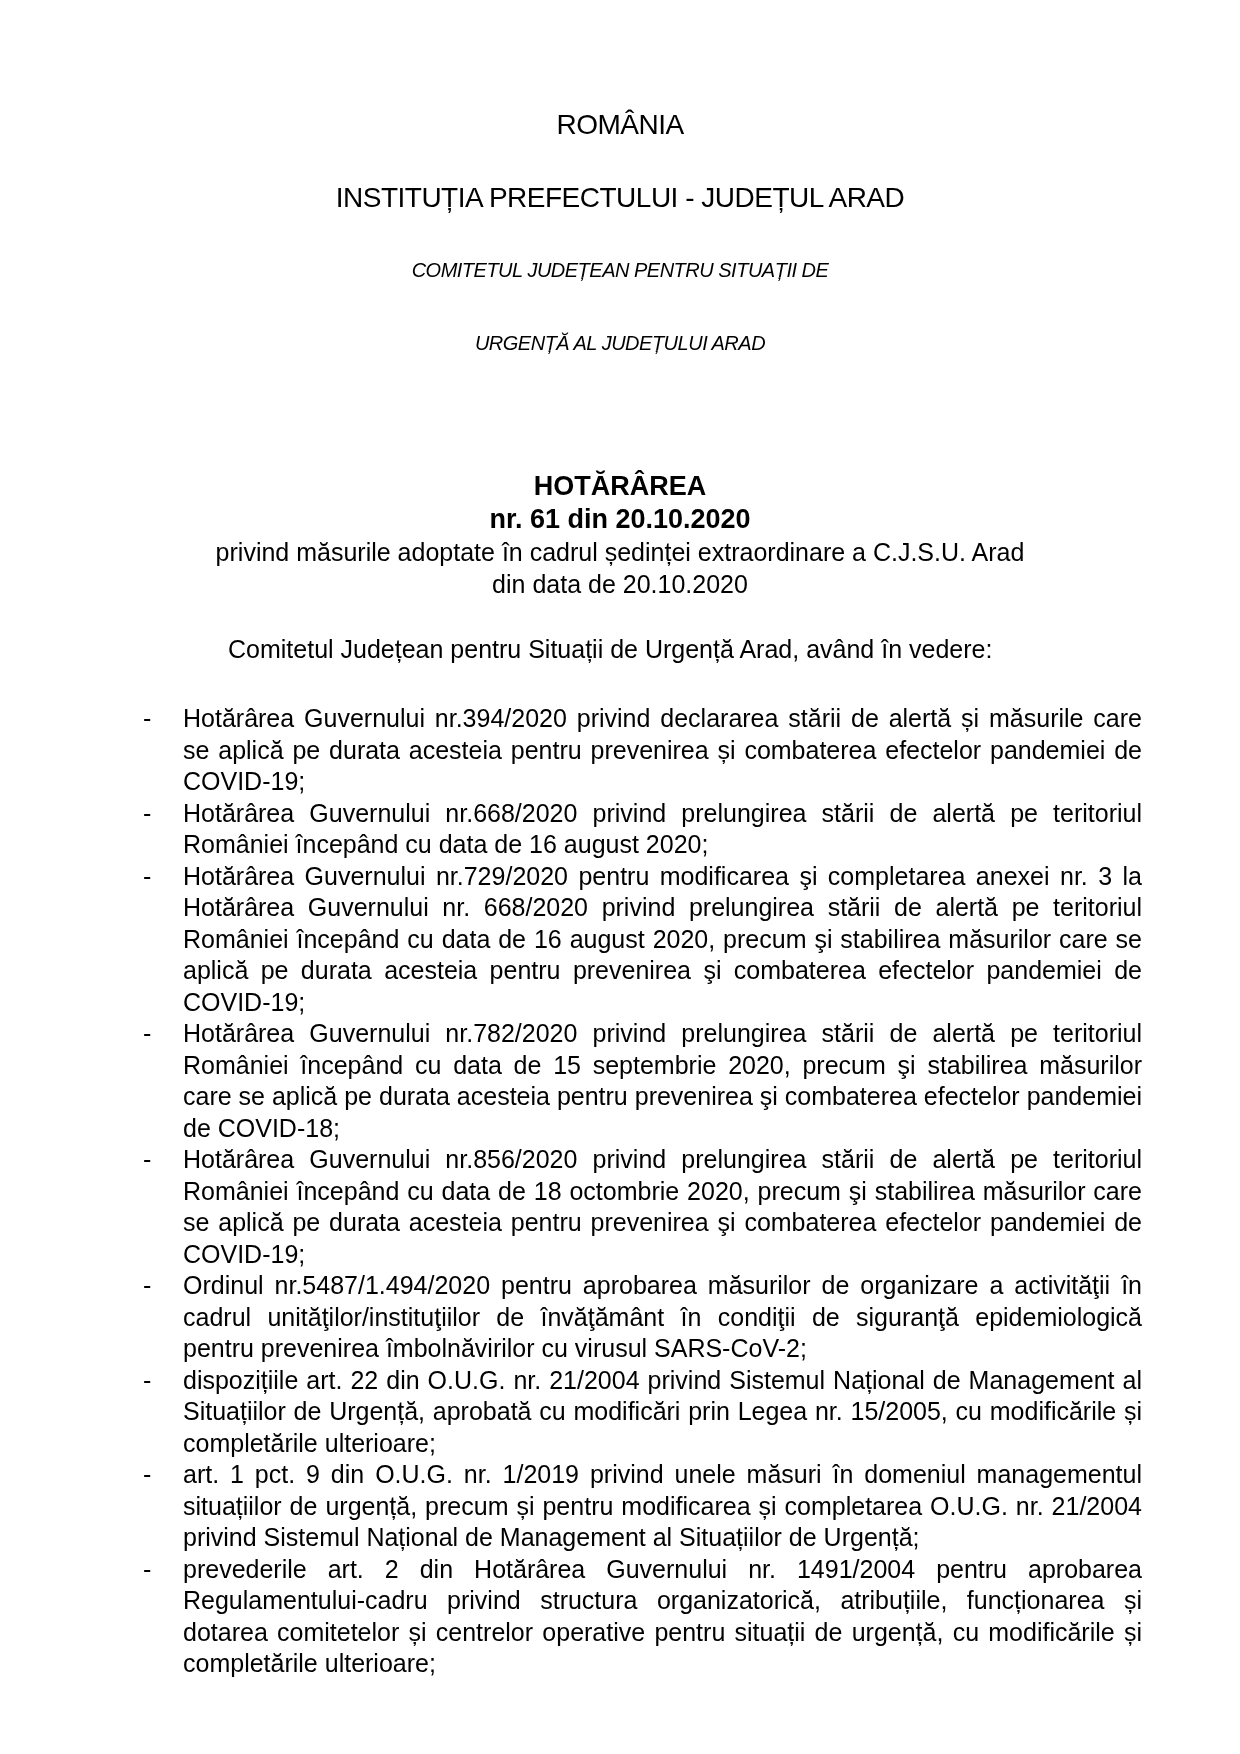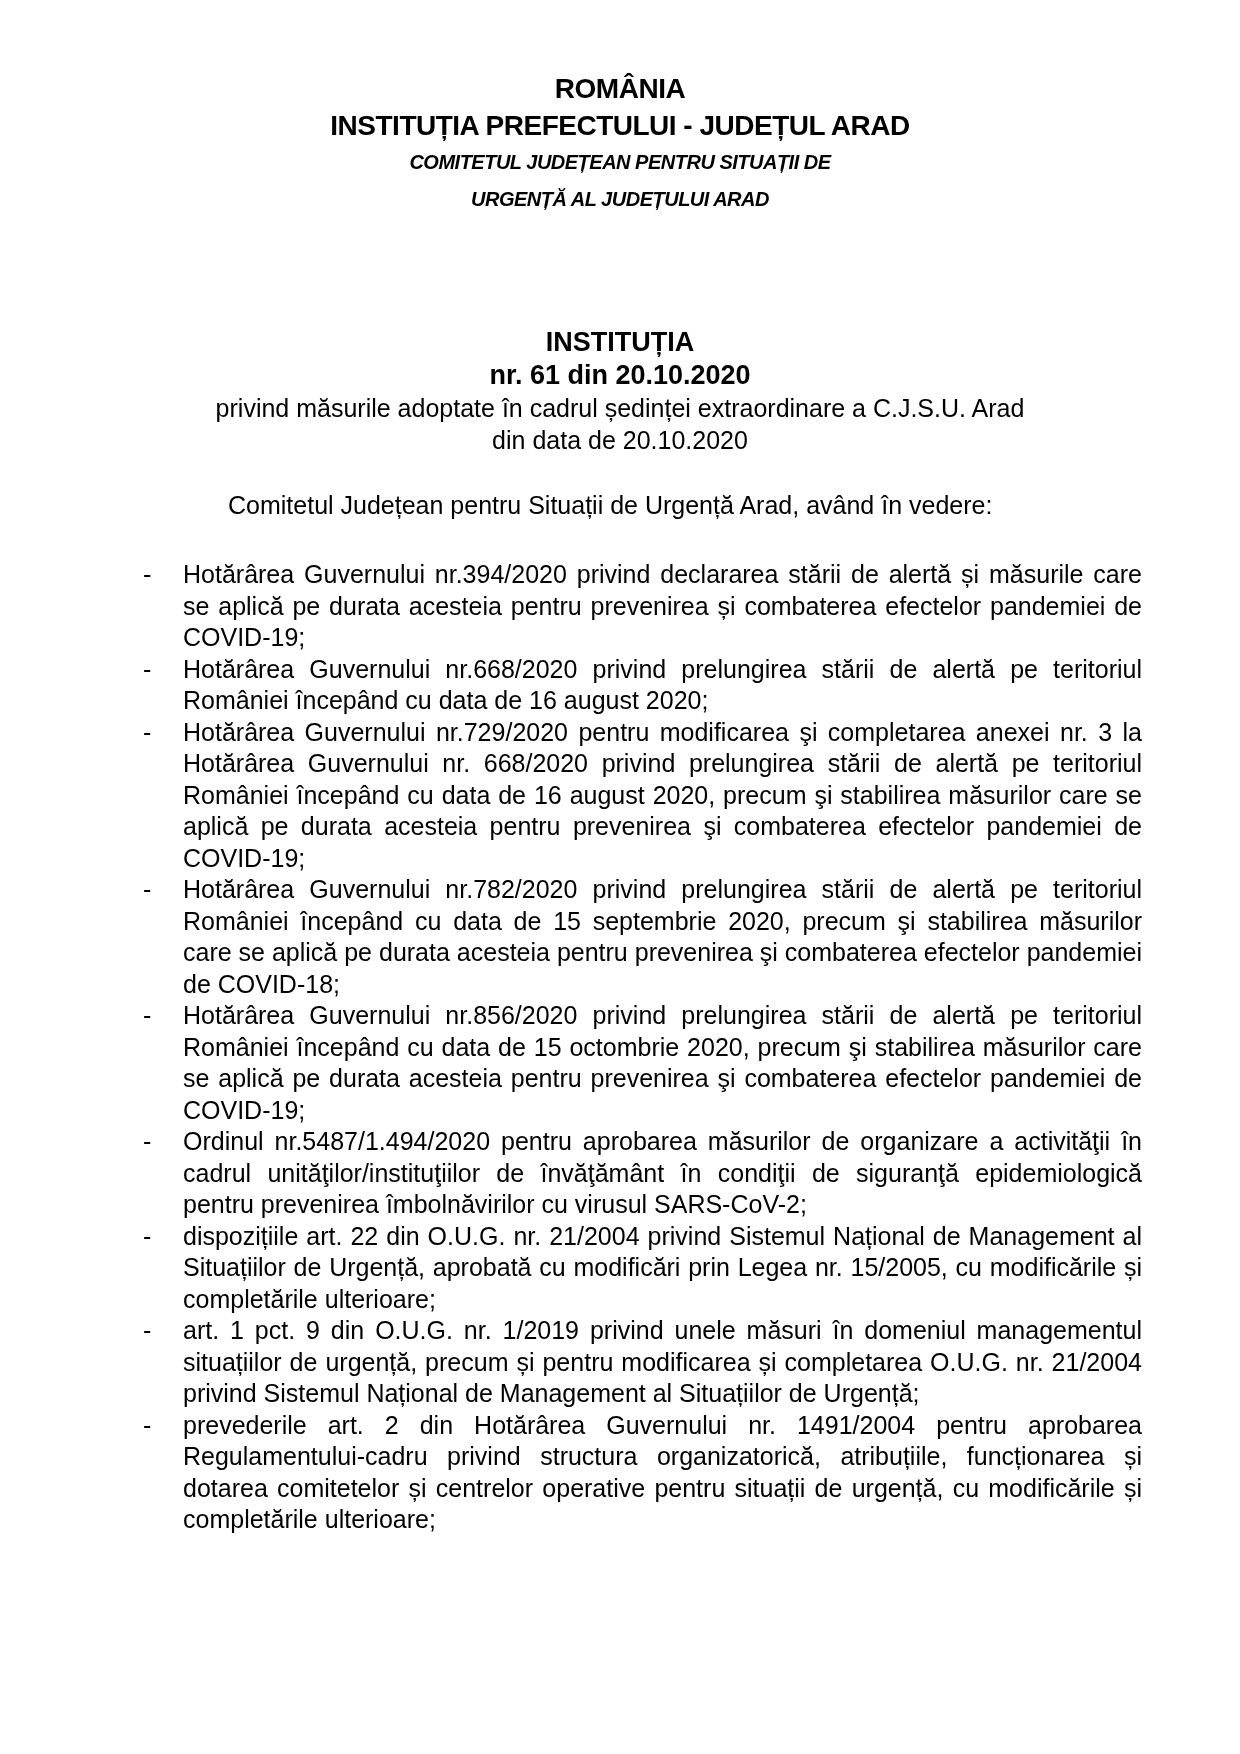--- a/index.html
+++ b/index.html
@@ -17,24 +17,25 @@
     font-family: "Liberation Sans", "DejaVu Sans", sans-serif;
     padding: 70px 98px 0 98px;
     overflow: hidden;
   }
 
   
   .letterhead {
     text-align: center;
   }
   .org-line {
-    font-weight: bold;
+    font-weight: normal;
     font-size: 28px;
     line-height: 37px;
     letter-spacing: -0.5px;
+    margin-top: 36px;
   }
   .org-line.italic {
     font-style: italic;
     font-size: 20px;
   }
 
   
   .decision {
     margin-top: 108px;
     text-align: center;
@@ -88,21 +89,21 @@
 <div class="page">
 
   <header class="letterhead">
     <div class="org-line">ROMÂNIA</div>
     <div class="org-line">INSTITUȚIA PREFECTULUI - JUDEȚUL ARAD</div>
     <div class="org-line italic">COMITETUL JUDEȚEAN PENTRU SITUAȚII DE</div>
     <div class="org-line italic">URGENȚĂ AL JUDEȚULUI ARAD</div>
   </header>
 
   <section class="decision">
-    <div>INSTITUȚIA</div>
+    <div>HOTĂRÂREA</div>
     <div>nr. 61 din 20.10.2020</div>
   </section>
 
   <section class="subject">
     <div>privind măsurile adoptate în cadrul ședinței extraordinare a C.J.S.U. Arad</div>
     <div>din data de 20.10.2020</div>
   </section>
 
   <p class="preamble">Comitetul Județean pentru Situații de Urgență Arad, având în vedere:</p>
 
@@ -118,21 +119,21 @@
     <li>
       <span class="dash">-</span>
       <span class="li-text">Hotărârea Guvernului nr.729/2020 pentru modificarea şi completarea anexei nr. 3 la Hotărârea Guvernului nr. 668/2020 privind prelungirea stării de alertă pe teritoriul României începând cu data de 16 august 2020, precum şi stabilirea măsurilor care se aplică pe durata acesteia pentru prevenirea şi combaterea efectelor pandemiei de COVID-19;</span>
     </li>
     <li>
       <span class="dash">-</span>
       <span class="li-text">Hotărârea Guvernului nr.782/2020 privind prelungirea stării de alertă pe teritoriul României începând cu data de 15 septembrie 2020, precum şi stabilirea măsurilor care se aplică pe durata acesteia pentru prevenirea şi combaterea efectelor pandemiei de COVID-18;</span>
     </li>
     <li>
       <span class="dash">-</span>
-      <span class="li-text">Hotărârea Guvernului nr.856/2020 privind prelungirea stării de alertă pe teritoriul României începând cu data de 15 octombrie 2020, precum şi stabilirea măsurilor care se aplică pe durata acesteia pentru prevenirea şi combaterea efectelor pandemiei de COVID-19;</span>
+      <span class="li-text">Hotărârea Guvernului nr.856/2020 privind prelungirea stării de alertă pe teritoriul României începând cu data de 18 octombrie 2020, precum şi stabilirea măsurilor care se aplică pe durata acesteia pentru prevenirea şi combaterea efectelor pandemiei de COVID-19;</span>
     </li>
     <li>
       <span class="dash">-</span>
       <span class="li-text">Ordinul nr.5487/1.494/2020 pentru aprobarea măsurilor de organizare a activităţii în cadrul unităţilor/instituţiilor de învăţământ în condiţii de siguranţă epidemiologică pentru prevenirea îmbolnăvirilor cu virusul SARS-CoV-2;</span>
     </li>
     <li>
       <span class="dash">-</span>
       <span class="li-text">dispozițiile art. 22 din O.U.G. nr. 21/2004 privind Sistemul Național de Management al Situațiilor de Urgență, aprobată cu modificări prin Legea nr. 15/2005, cu modificările și completările ulterioare;</span>
     </li>
     <li>

